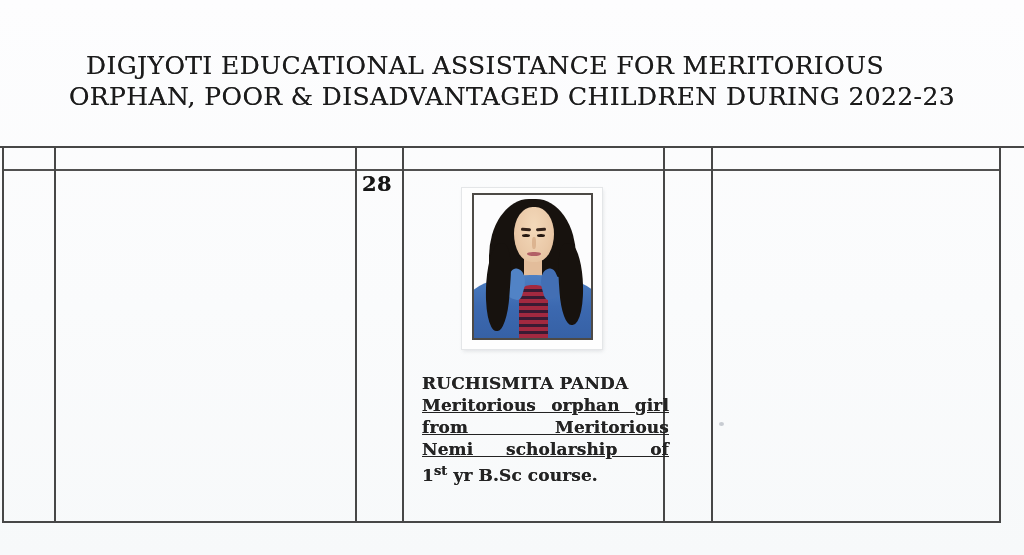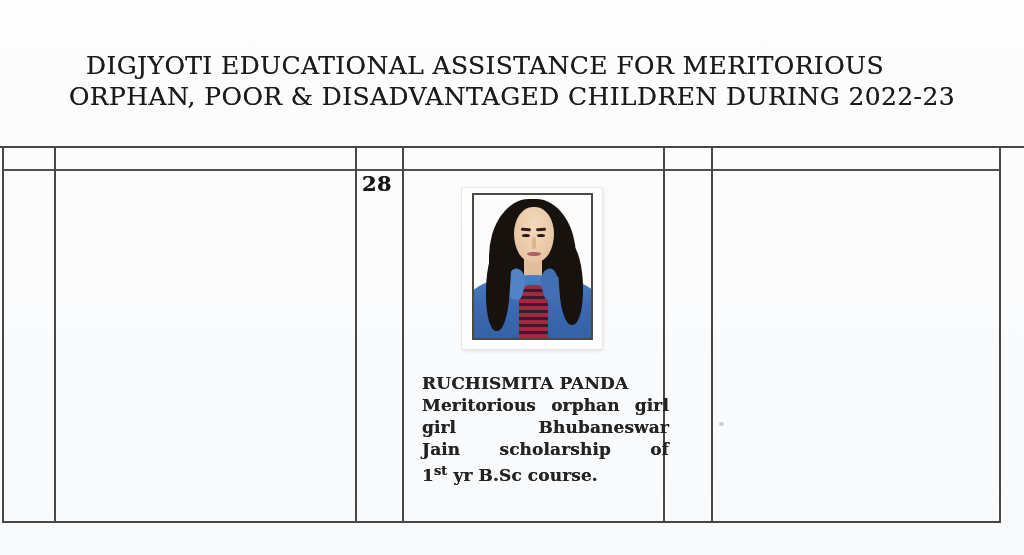--- a/index.html
+++ b/index.html
@@ -133,21 +133,21 @@
     position: absolute;
     left: 422px; top: 372px;
     width: 247px;
     font-weight: bold;
     font-size: 17px;
     line-height: 22px;
     letter-spacing: 0.1px;
     color: #232323;
     text-shadow: 0 0 0.5px rgba(10,10,10,0.65);
   }
-  .entry-text .jl { text-align: justify; text-align-last: justify; }
+  .entry-text .jl { text-align: justify; text-align-last: justify; text-decoration: underline; }
   .entry-text sup { font-size: 13px; vertical-align: 6px; }
 
   .speck {
     position: absolute;
     border-radius: 50%;
     background: rgba(120,130,145,0.38);
   }
 </style>
 </head>
 <body>
@@ -191,20 +191,20 @@
         <div class="eye r"></div>
         <div class="nose"></div>
         <div class="lips"></div>
       </div>
     </div>
   </div>
 
   <div class="entry-text">
     <div>RUCHISMITA PANDA</div>
     <div class="jl">Meritorious orphan girl</div>
-    <div class="jl">girl Bhubaneswar</div>
-    <div class="jl">Jain scholarship of</div>
+    <div class="jl">from Meritorious</div>
+    <div class="jl">Nemi scholarship of</div>
     <div><span>1</span><sup>st</sup><span> yr B.Sc course.</span></div>
   </div>
 
   <div class="speck" style="left:719px; top:422px; width:5px; height:4px;"></div>
 
 </div>
 
 </body></html>

